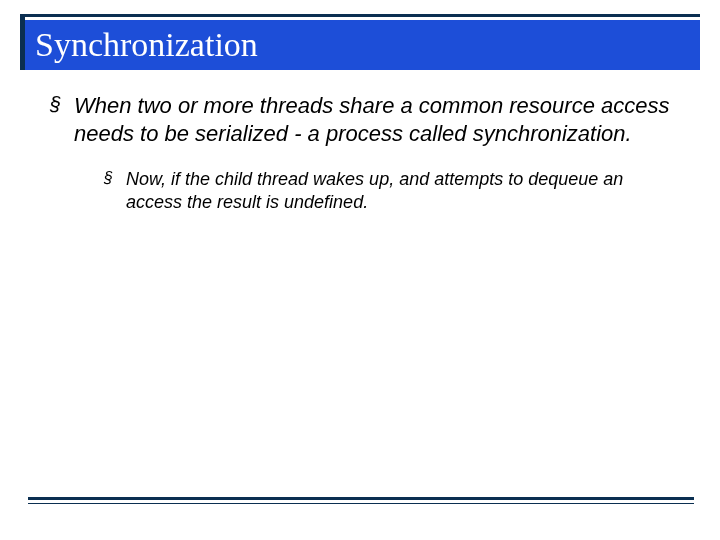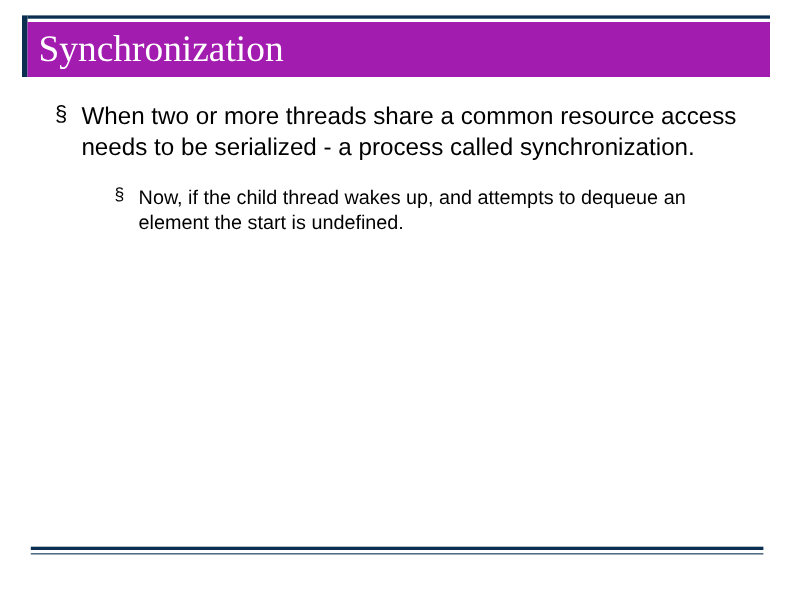--- a/index.html
+++ b/index.html
@@ -23,21 +23,21 @@
   
   .title-wrap {
     border-left: 5px solid #0b2f51;
     padding-left: 0;
   }
   .title-inner {
     border-top: 3px solid #0b2f51;
     padding-top: 3px;
   }
   .title-bar {
-    background: #a21caf;
+    background: #1d4ed8;
     color: #ffffff;
     height: 50px;
     display: flex;
     align-items: center;
     padding-left: 10px;
   }
   .title-text {
     font-family: "Times New Roman", Times, serif;
     font-size: 34px;
     font-weight: 400;
@@ -53,20 +53,21 @@
     list-style: none;
     margin: 0;
     padding: 0 20px 0 22px;
   }
   ul.lvl1 > li {
     position: relative;
     padding-left: 24px;
     font-size: 22px;
     line-height: 1.28;
     margin-bottom: 20px;
+    font-style: italic;
   }
   ul.lvl1 > li::before {
     content: "§";
     position: absolute;
     left: 0;
     top: 0;
     font-size: 20px;
   }
 
   ul.lvl2 {
@@ -112,21 +113,21 @@
       </div>
     </div>
   </div>
 
   <div class="body">
     <ul class="lvl1">
       <li>
         <span>When two or more threads share a common resource access needs to be serialized - a process called synchronization.</span>
         <ul class="lvl2" style="margin-top:20px;">
           <li>
-            <span>Now, if the child thread wakes up, and attempts to dequeue an element the start is undefined.</span>
+            <span>Now, if the child thread wakes up, and attempts to dequeue an access the result is undefined.</span>
           </li>
         </ul>
       </li>
     </ul>
   </div>
 
   <div class="bottom-rule"></div>
 </div>
 
 </body></html>

